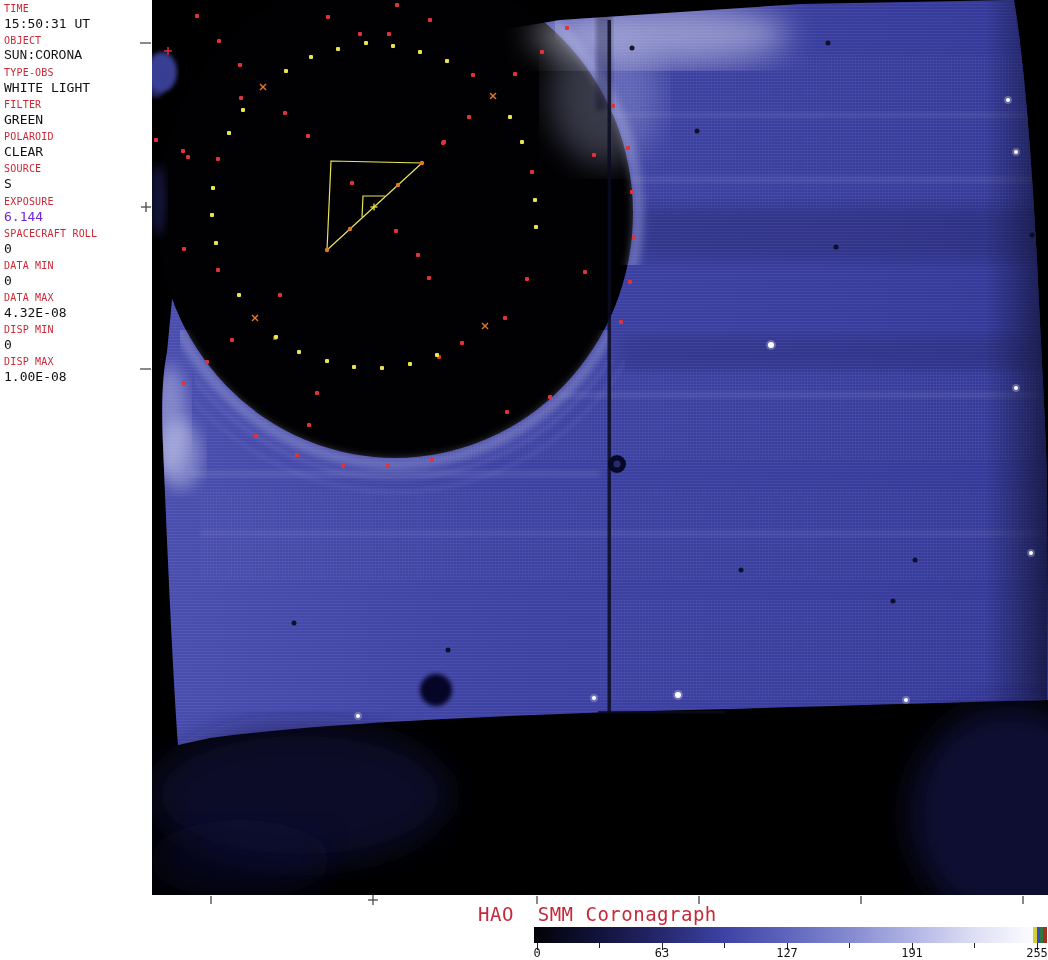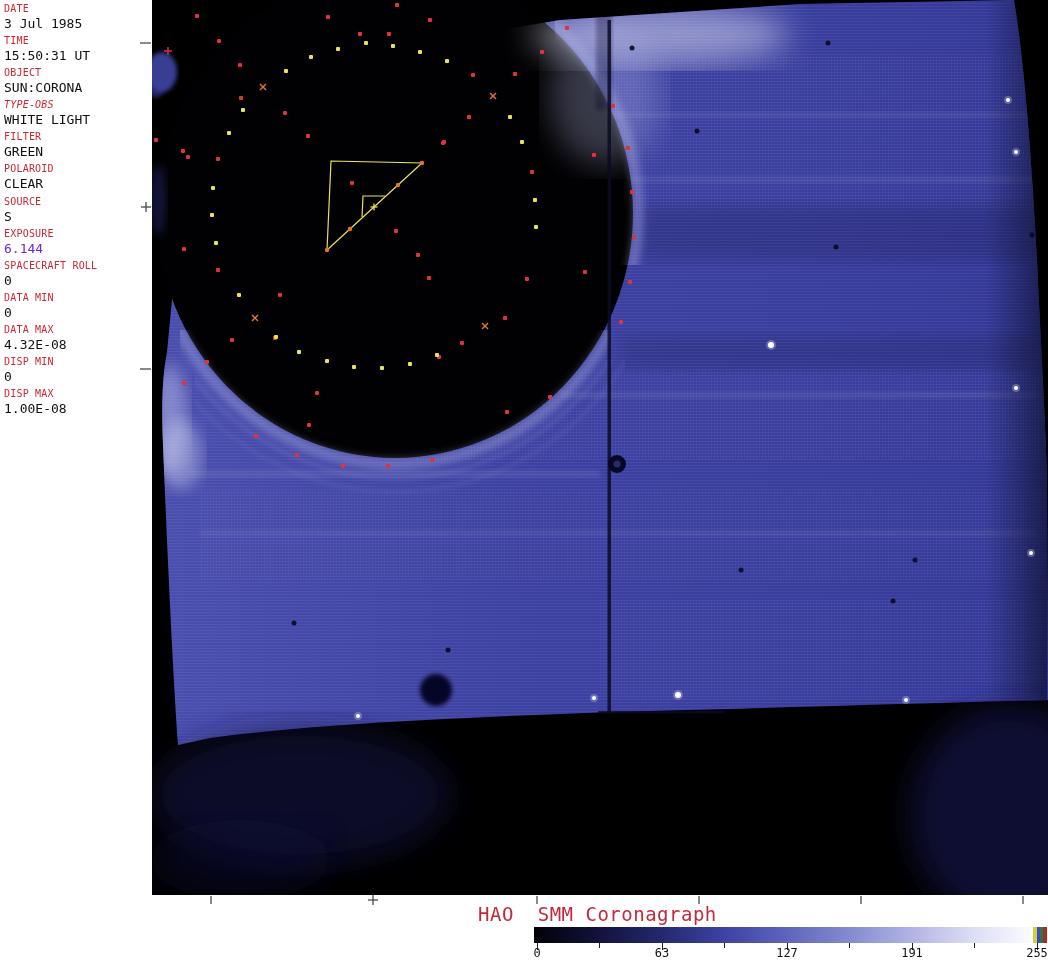--- a/index.html
+++ b/index.html
@@ -263,33 +263,29 @@
         <path d="M385,196L363,196L362,217" fill="none" stroke="#e9e457" stroke-width="1.2"></path>
         <circle cx="422" cy="163" r="2.2" fill="#e0762c"></circle>
         <circle cx="398" cy="185" r="2.2" fill="#e0762c"></circle>
         <circle cx="350" cy="229" r="2.2" fill="#e0762c"></circle>
         <circle cx="327" cy="250" r="2.2" fill="#e0762c"></circle>
       </g>
   </svg>
 
   <div id="sidebar">
       <div class="field">
-        <div class="f-label" style="color: rgb(203, 39, 53);">DATE</div>
-        <div class="f-value" style="color: rgb(17, 17, 17);">3 Jul 1985</div>
-      </div>
-      <div class="field">
         <div class="f-label" style="color: rgb(203, 39, 53);">TIME</div>
         <div class="f-value" style="color: rgb(17, 17, 17);">15:50:31 UT</div>
       </div>
       <div class="field">
         <div class="f-label" style="color: rgb(203, 39, 53);">OBJECT</div>
-        <div class="f-value" style="color: rgb(17, 17, 17);">SUN:CORONA</div>
-      </div>
-      <div class="field">
-        <div class="f-label" style="color: rgb(203, 39, 53); font-style: italic;">TYPE-OBS</div>
+        <div class="f-value" style="color: rgb(17, 17, 17); font-family: Liberation Mono, monospace;">SUN:CORONA</div>
+      </div>
+      <div class="field">
+        <div class="f-label" style="color: rgb(203, 39, 53);">TYPE-OBS</div>
         <div class="f-value" style="color: rgb(17, 17, 17);">WHITE LIGHT</div>
       </div>
       <div class="field">
         <div class="f-label" style="color: rgb(203, 39, 53);">FILTER</div>
         <div class="f-value" style="color: rgb(17, 17, 17);">GREEN</div>
       </div>
       <div class="field">
         <div class="f-label" style="color: rgb(203, 39, 53);">POLAROID</div>
         <div class="f-value" style="color: rgb(17, 17, 17);">CLEAR</div>
       </div>

